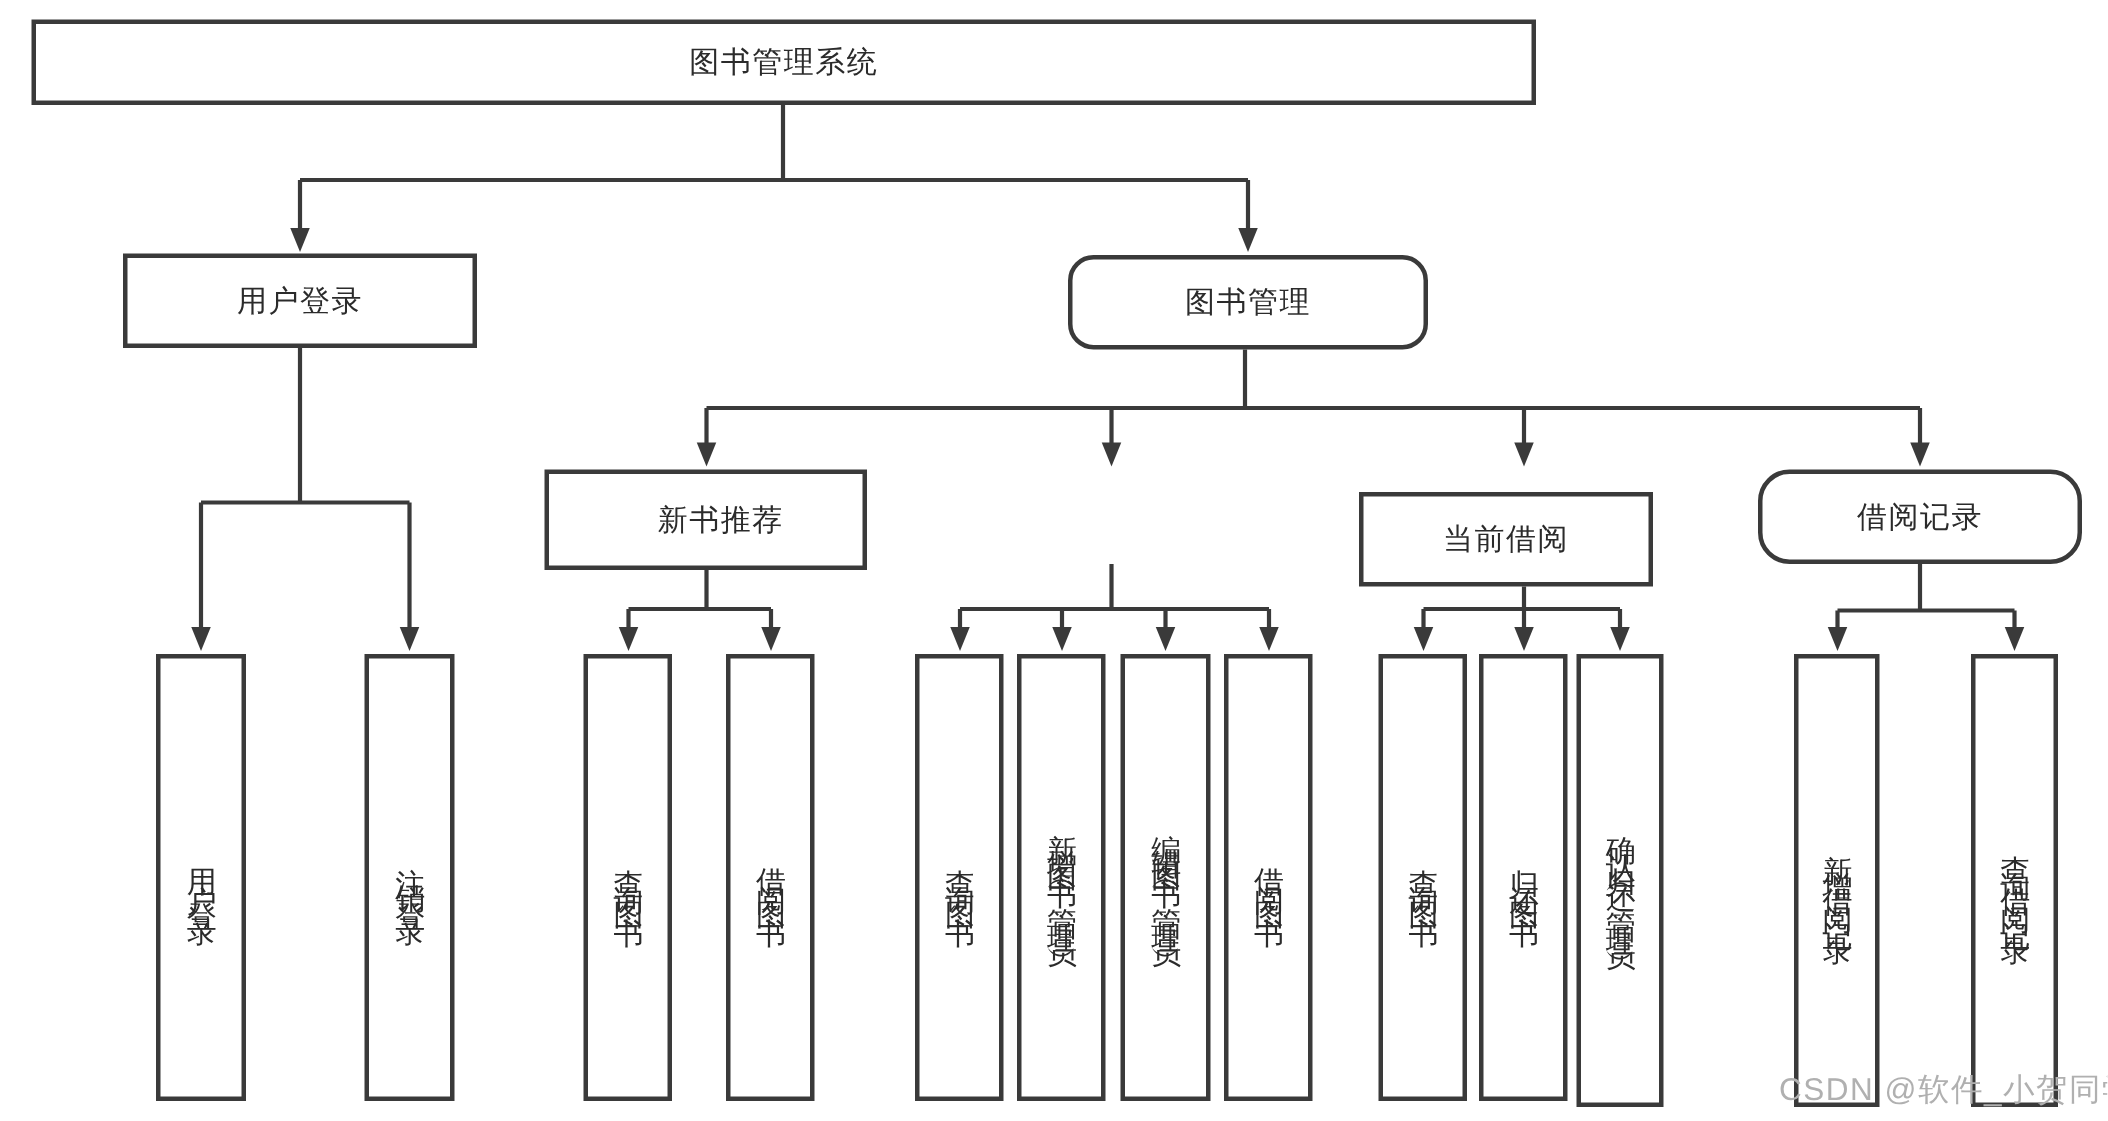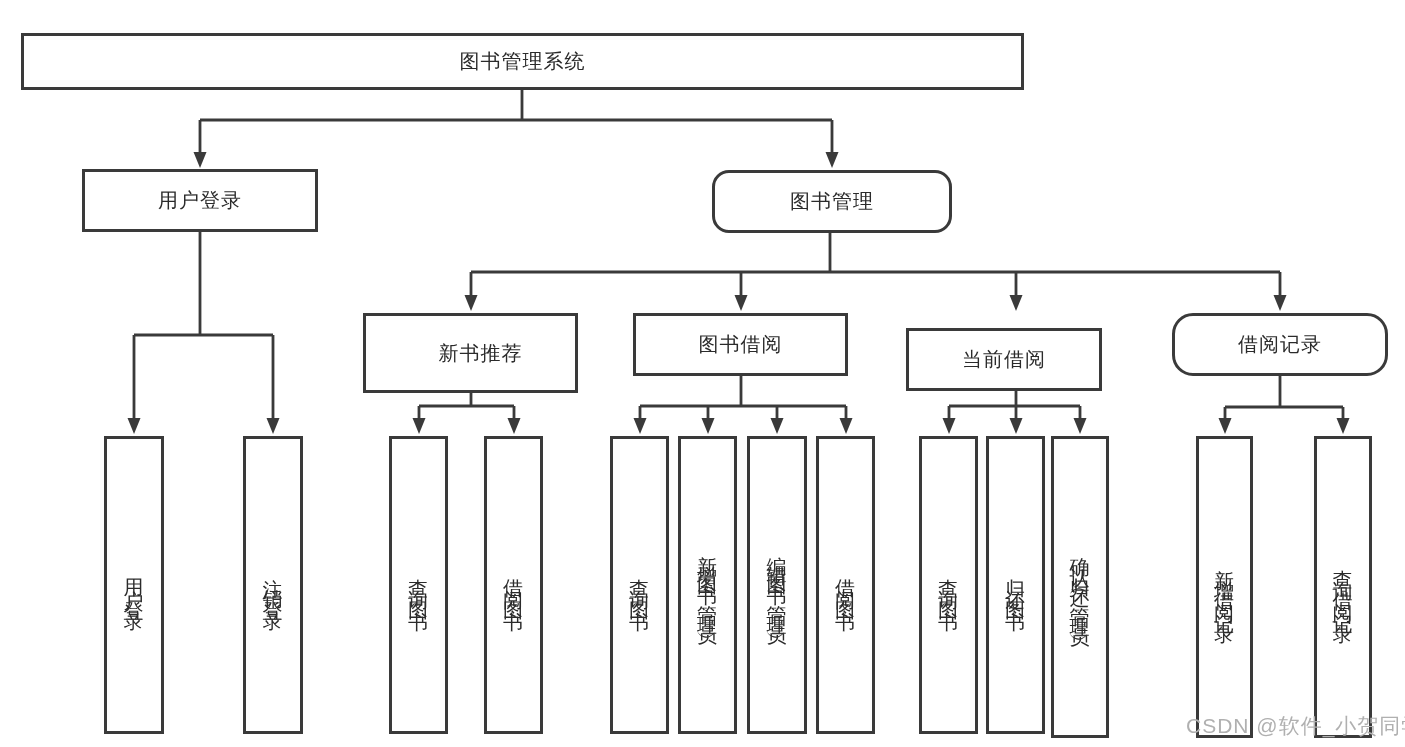--- a/index.html
+++ b/index.html
@@ -85,27 +85,26 @@
     <path class="cline" d="M1016 376 V406 M949 406 H1080 M949 406 V419 M1016 406 V419 M1080 406 V419"></path>
     <polygon class="dart" points="942.5,418 955.5,418 949,434"></polygon>
     <polygon class="dart" points="1009.5,418 1022.5,418 1016,434"></polygon>
     <polygon class="dart" points="1073.5,418 1086.5,418 1080,434"></polygon>
 
     <path class="cline" d="M1280 376 V407 M1225 407 H1343 M1225 407 V419 M1343 407 V419"></path>
     <polygon class="dart" points="1218.5,418 1231.5,418 1225,434"></polygon>
     <polygon class="dart" points="1336.5,418 1349.5,418 1343,434"></polygon>
   </svg>
 
-  <div class="node h" style="left:21px; top:13px; width:1003px; height:57px;margin-top:20px;">图书管理系统</div>
+  <div class="node h" style="left:21px; top:13px; width:1003px; height:57px;">图书管理系统</div>
 
   <div class="node h" style="left:82px; top:169px; width:236px; height:63px;">用户登录</div>
   <div class="node h" style="left:712px; top:170px; width:240px; height:63px;border-radius:17px;">图书管理</div>
 
-  <div class="node h" style="left:363px; top:313px; width:215px; height:80px;padding-left:20px;">新书推荐</div>
-  <div class="node h" style="left:633px; top:313px; width:215px; height:63px;">图书借阅</div>
+  <div class="node h" style="left:363px; top:313px; width:215px; height:67px;padding-left:20px;">新书推荐</div>
   <div class="node h" style="left:906px; top:328px; width:196px; height:63px;">当前借阅</div>
   <div class="node h" style="left:1172px; top:313px; width:216px; height:63px;border-radius:21px;">借阅记录</div>
 
   <div class="node v" style="left:104px; top:436px; width:60px; height:298px;">
     <span class="vtext">用户登录</span>
   </div>
   <div class="node v" style="left:243px; top:436px; width:60px; height:298px;">
     <span class="vtext">注销登录</span>
   </div>
 

